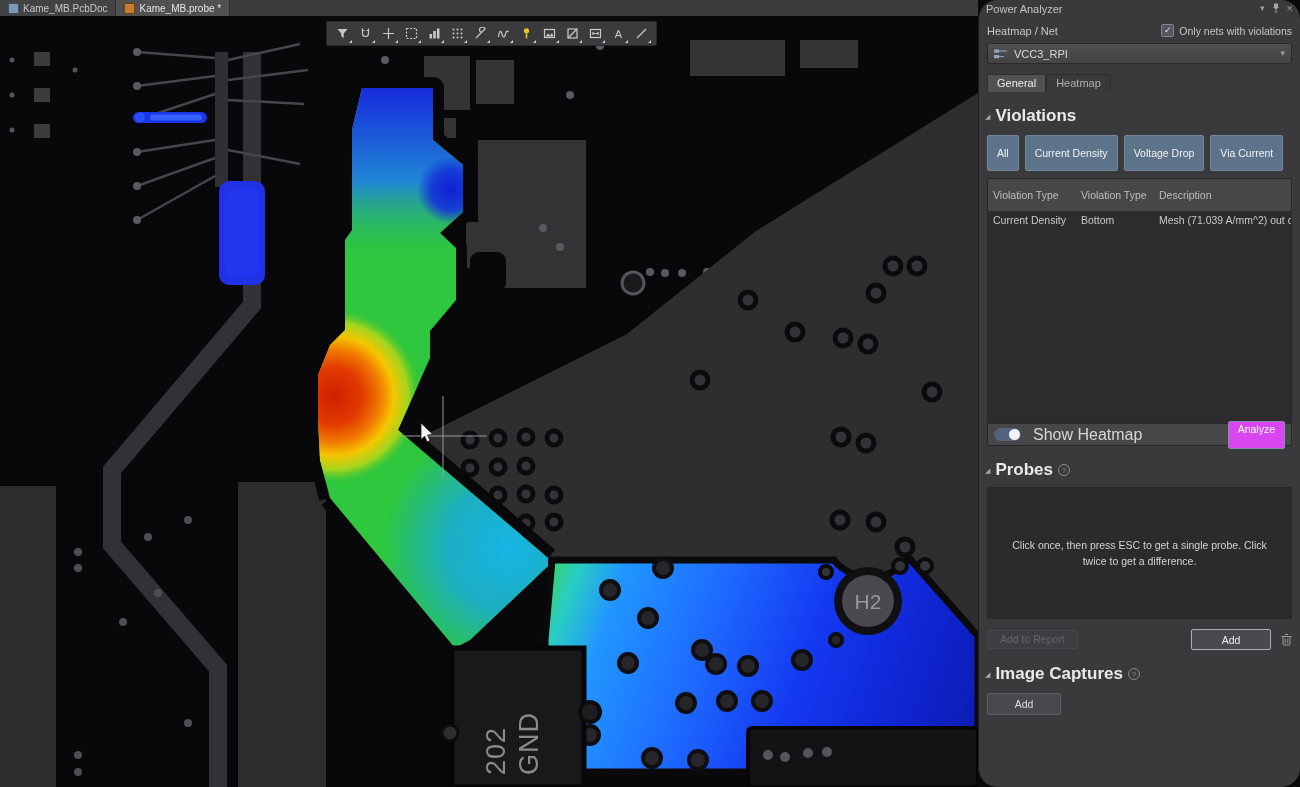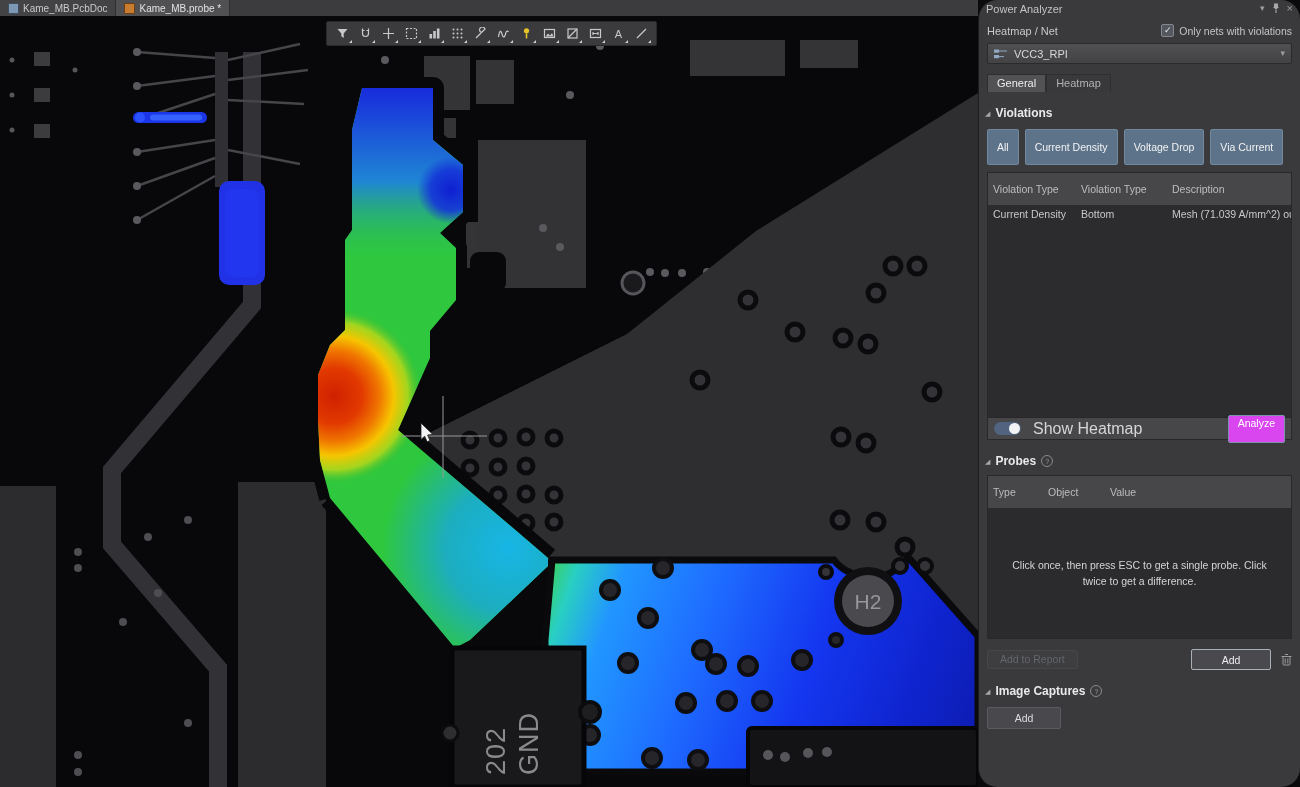--- a/index.html
+++ b/index.html
@@ -40,30 +40,30 @@
        display:flex;align-items:center;justify-content:center;font-size:9px;color:#e4e4e6;line-height:1;}
   .chk-label{font-size:10.5px;color:#c4c4c6;}
   .net-select{margin:6px 8px 8px;height:19px;background:linear-gradient(#505052,#434345);
               border:1px solid #2a2a2c;border-radius:2px;display:flex;align-items:center;gap:6px;padding:0 6px;}
   .net-select .txt{flex:1;font-size:11px;color:#d8d8da;}
   .ptabs{margin:10px 8px 0;display:flex;}
   .ptab{padding:2px 9px 3px;font-size:11px;color:#b2b2b4;background:#39393b;border:1px solid #2e2e30;border-bottom:none;}
   .ptab.active{background:#525254;color:#ededef;}
   .sec{margin:14px 6px 0;display:flex;gap:5px;align-items:center;}
   .sec-arrow{color:#a6a6a8;font-size:7px;line-height:1;}
-  .sec-title{font-size:12px;font-weight:bold;color:#e9e9eb;}
+  .sec-title{font-size:17px;font-weight:bold;color:#e9e9eb;}
   .info-i{width:10px;height:10px;border:1px solid #8a8a8c;border-radius:50%;font-size:7px;color:#9a9a9c;
           display:flex;align-items:center;justify-content:center;line-height:1;}
   .filters{margin:9px 8px 0;display:flex;gap:6px;}
   .fbtn{height:18px;padding:8px 9px;background:#5d7389;border:1px solid #71889e;border-radius:2px;
         color:#f2f2f4;font-size:10.5px;display:flex;align-items:center;}
   .gridbox{margin:7px 8px 0;border:1px solid #28282a;}
   .g-head{display:flex;background:#47474a;height:32px;align-items:center;font-size:10.5px;color:#bdbdbf;}
   .g-head>div,.g-row>div{padding-left:5px;box-sizing:border-box;white-space:nowrap;overflow:hidden;}
-  .vc1{width:88px;} .vc2{width:78px;} .vc3{flex:1;margin-left:13px;}
+  .vc1{width:88px;} .vc2{width:78px;} .vc3{flex:1;}
   .pc1{width:55px;} .pc2{width:62px;} .pc3{flex:1;}
   .v-body{background:#2c2c2e;height:212px;font-size:10.5px;color:#c8c8ca;}
   .g-row{display:flex;height:17px;align-items:center;}
   .hm-row{display:flex;align-items:center;background:#47474a;height:21px;padding:0 6px;border-top:1px solid #28282a;}
   .toggle{width:27px;height:13px;border-radius:7px;background:#51637e;position:relative;}
   .toggle .knob{position:absolute;right:1px;top:1px;width:11px;height:11px;border-radius:50%;background:#f2f2f4;}
   .hm-label{margin-left:12px;flex:1;font-size:16px;color:#d6d6d8;}
   .analyze{padding:1px 9px 13px;background:#d946ef;border:1px solid #7a92ac;border-radius:2px;color:#fff;font-size:10.5px;}
   .p-body{height:130px;background:#2b2b2d;display:flex;align-items:center;justify-content:center;
           padding:0 20px;text-align:center;color:#d4d4d6;font-size:10.5px;line-height:1.55;}
@@ -475,25 +475,20 @@
         <span class="analyze">Analyze</span>
       </div>
     </div>
 
     <div class="sec">
       <span class="sec-arrow">◢</span>
       <span class="sec-title">Probes</span>
       <span class="info-i">?</span>
     </div>
     <div class="gridbox">
-      <div class="g-head">
-        <div class="pc1">Type</div>
-        <div class="pc2">Object</div>
-        <div class="pc3">Value</div>
-      </div>
       <div class="p-body">Click once, then press ESC to get a single probe. Click twice to get a difference.</div>
     </div>
     <div class="btn-row">
       <span class="ghost-btn">Add to Report</span>
       <span class="sp"></span>
       <span class="add-btn">Add</span>
       <span class="trash">
         <svg width="11" height="13" viewBox="0 0 11 13" fill="none" stroke="#9a9a9c" stroke-width="1">
           <rect x="2" y="3.5" width="7" height="8.5" rx="1"></rect>
           <path d="M0.5,3.5 h10 M4,1.5 h3 M4.2,5.5 v5 M6.8,5.5 v5"></path>

